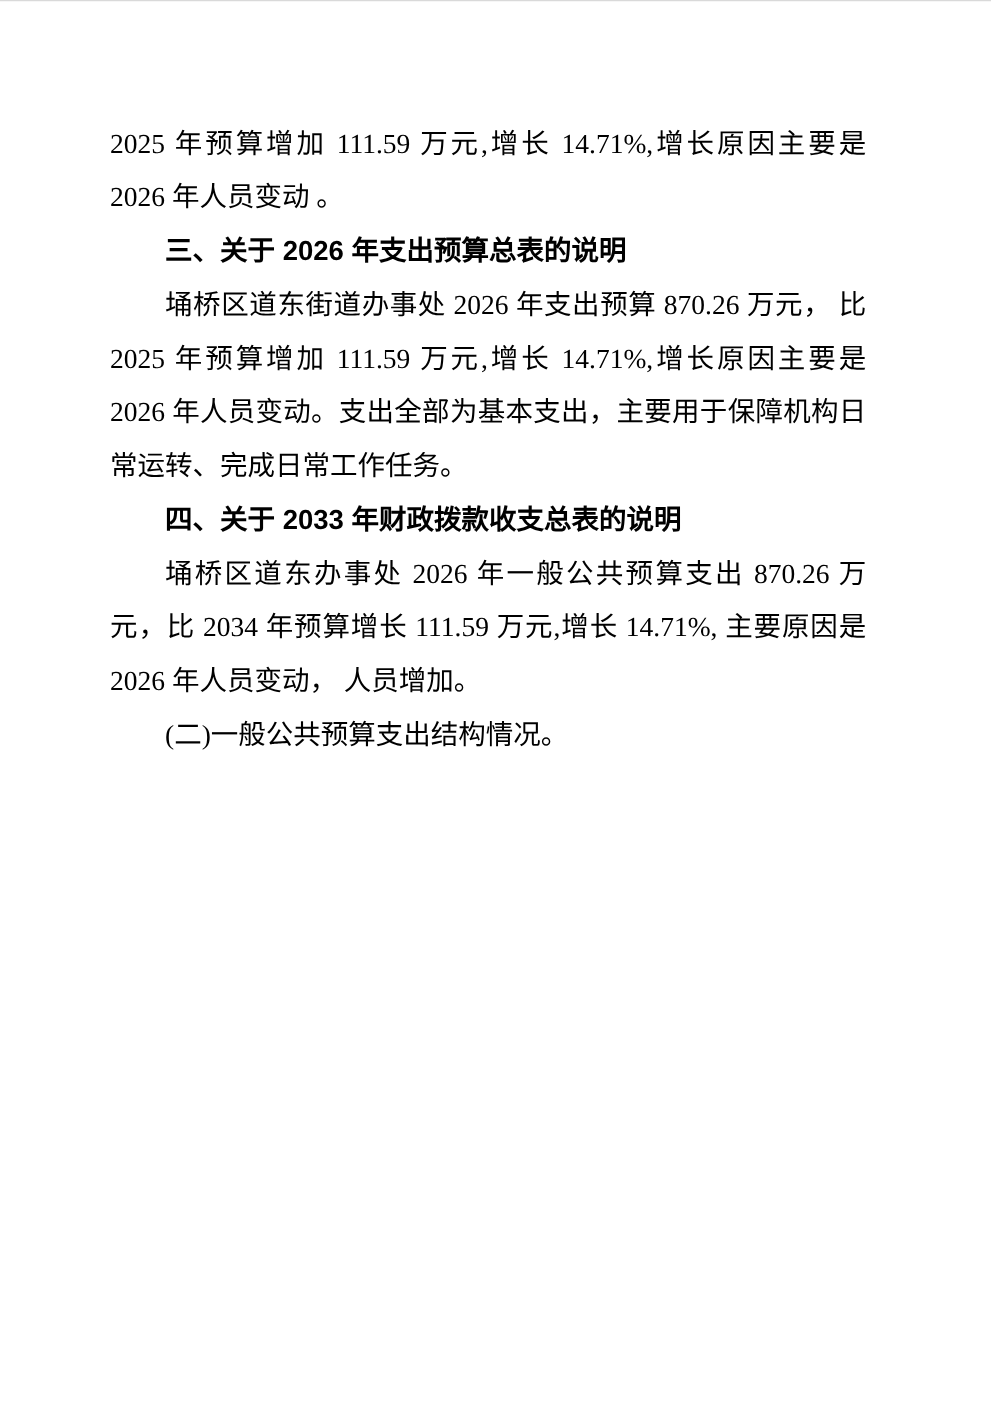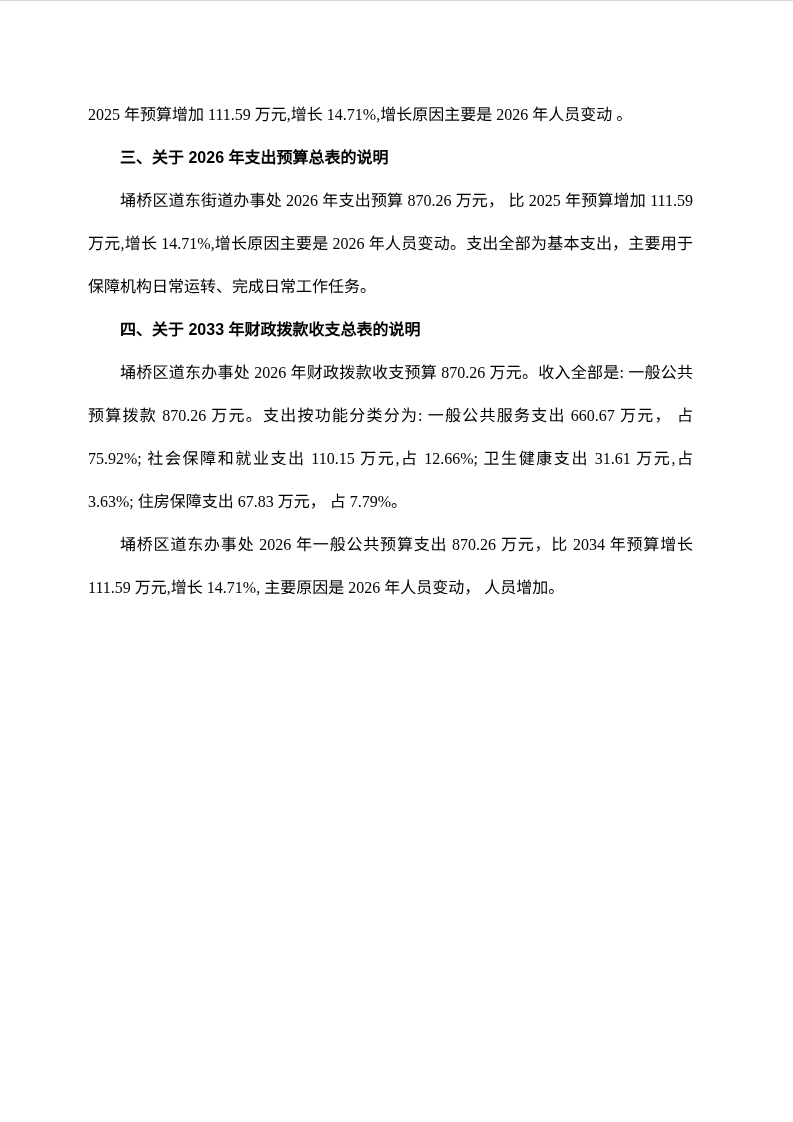--- a/index.html
+++ b/index.html
@@ -11,21 +11,21 @@
     position: relative;
     width: 793px;
     height: 1122px;
     box-sizing: border-box;
     background: #ffffff;
     border-top: 1px solid #d9d9d9;
     padding: 92px 100px 0 88px;
     overflow: hidden;
     color: #000000;
     font-family: "Liberation Serif", "DejaVu Serif", serif;
-    font-size: 16px;
+    font-size: 22px;
     line-height: 43px;
   }
   .page p {
     margin: 0;
     padding: 0;
     text-align: justify;
     text-justify: inter-character;
     word-break: normal;
     overflow-wrap: break-word;
   }
@@ -49,15 +49,15 @@
   }
 </style>
 </head>
 <body>
 
 <div class="page">
   <p class="cont">2025 年预算增加 111.59 万元,增长 14.71%,增长原因主要是 2026 年人员变动 。</p>
   <p class="head">三、关于 2026 年支出预算总表的说明</p>
   <p class="body">埇桥区道东街道办事处 2026 年支出预算 870.26 万元， 比 2025 年预算增加 111.59 万元,增长 14.71%,增长原因主要是 2026 年人员变动。支出全部为基本支出，主要用于保障机构日常运转、完成日常工作任务。</p>
   <p class="head">四、关于 2033 年财政拨款收支总表的说明</p>
-  <p class="body">埇桥区道东办事处 2026 年财政拨款收支预算 870.26 万元。收入全部是: 一般公共预算拨款 870.26 万元。支出按功能分类分为: 一般公共服务支出 660.67 万元， 占 75.92%; 社会保障和就业支出 110.15 万元,占 12.66%; 卫生健康支出 31.61 万元,占 3.63%; 住房保障支出 67.83 万元， 占 7.79%。</p>
   <p class="body">埇桥区道东办事处 2026 年一般公共预算支出 870.26 万元，比 2034 年预算增长 111.59 万元,增长 14.71%, 主要原因是 2026 年人员变动， 人员增加。</p>
+  <p class="sub">(二)一般公共预算支出结构情况。</p>
 </div>
 
 </body></html>

